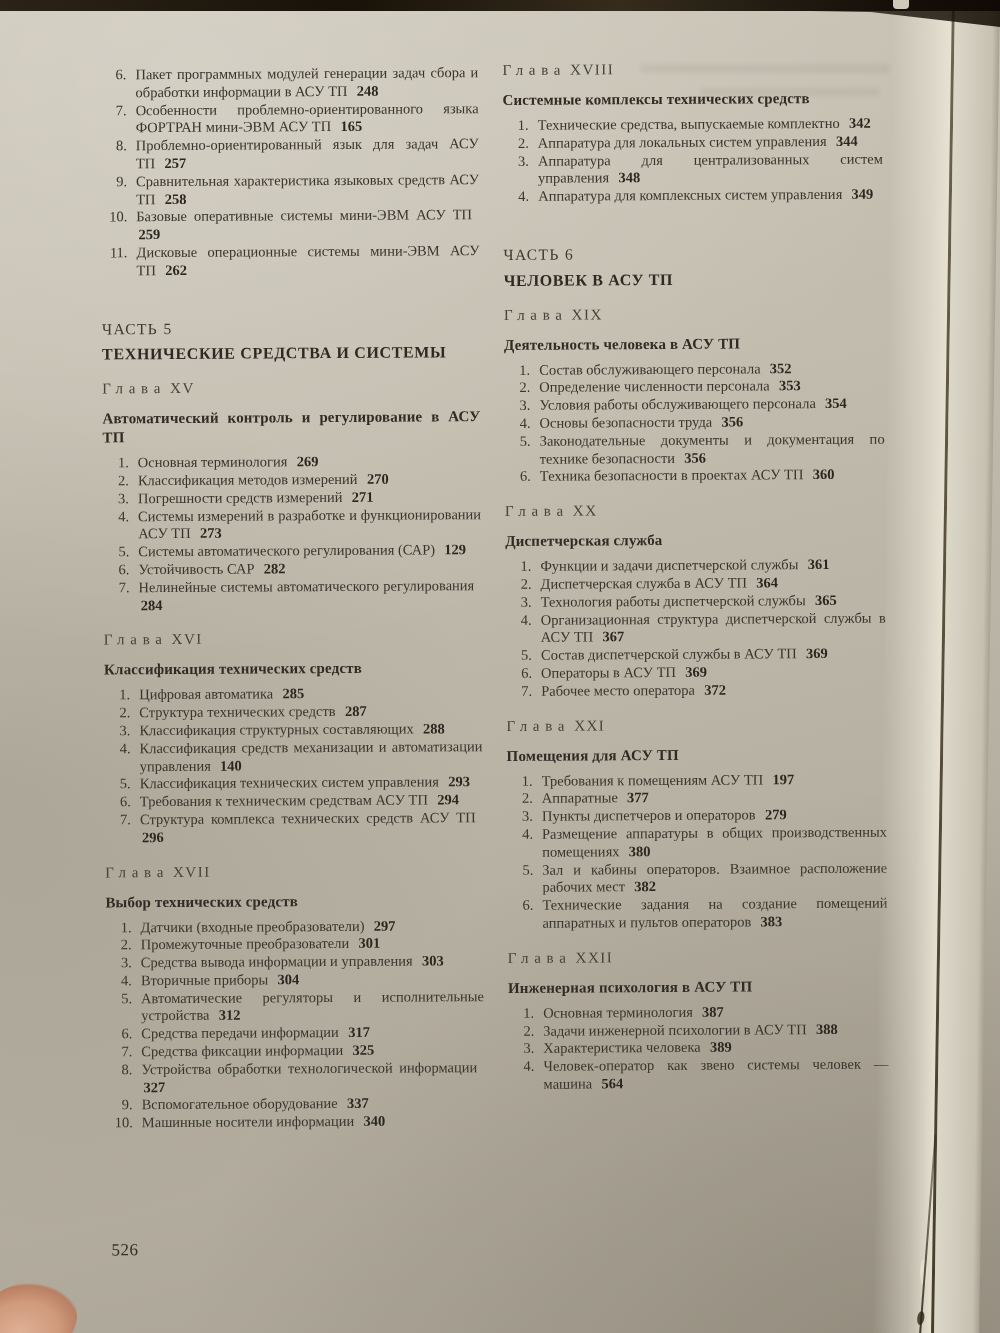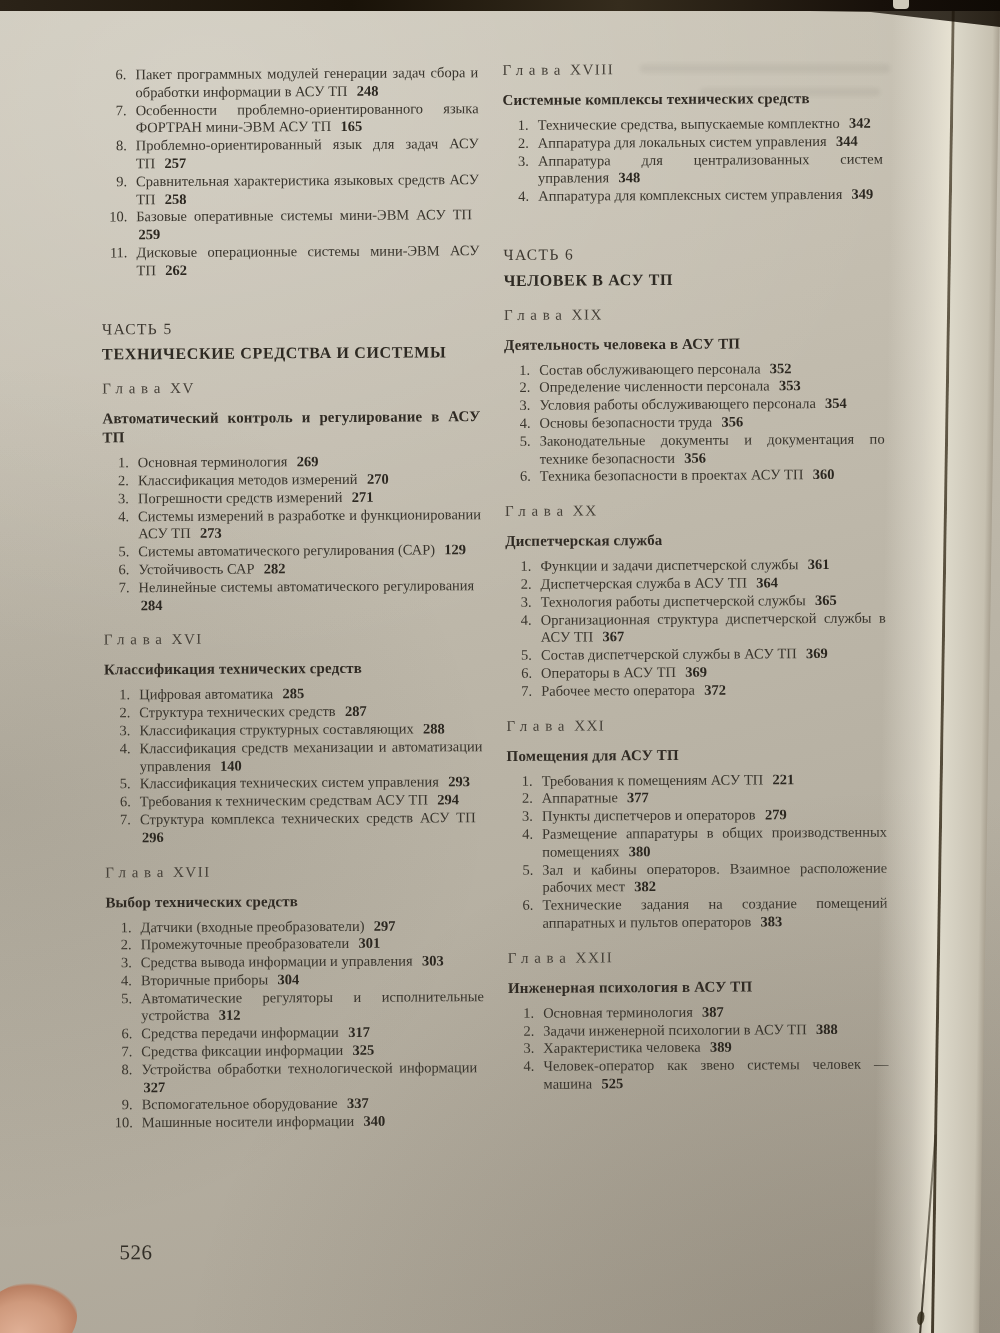--- a/index.html
+++ b/index.html
@@ -60,21 +60,21 @@
   .chapter{margin-top:15px;}
   .ch-line{font-size:15px;line-height:20px;color:#47423a;}
   .ch-word{letter-spacing:0.38em;font-family:Liberation Serif, serif;}
   .ch-num{letter-spacing:0.1em;margin-left:4px;}
   .ch-title{margin-top:11px;font-weight:700;font-size:15px;line-height:19px;
     text-align:justify;color:#302b24;letter-spacing:0.01em;}
   .part{margin-top:40px;}
   .part-label{font-size:15.5px;letter-spacing:0.09em;color:#3d3830;}
   .part-title{margin-top:8px;margin-bottom:10px;font-weight:700;font-size:16px;
     letter-spacing:0.04em;color:#2e2a23;}
-  .folio{position:absolute;left:116px;top:1238px;font-size:21px;letter-spacing:0.5px;color:#322e27;}
+  .folio{position:absolute;left:108px;top:1238px;font-size:17px;letter-spacing:0.5px;color:#322e27;}
 </style>
 </head>
 <body>
 
 <div class="photo">
   <div class="ghost1"></div>
   <div class="ghost2"></div>
 
   <div class="content">
     <div class="col col-left">
@@ -314,21 +314,21 @@
             <span class="txt">Рабочее место оператора <b class="pg">372</b></span>
           </div>
         </div>
         <div class="chapter">
           <div class="ch-line"><span class="ch-word">Глава</span><span class="ch-num">XXI</span></div>
           <div class="ch-title">Помещения для АСУ ТП</div>
         </div>
         <div class="items">
           <div class="toc-item">
             <span class="num">1.</span>
-            <span class="txt">Требования к помещениям АСУ ТП <b class="pg">221</b></span>
+            <span class="txt">Требования к помещениям АСУ ТП <b class="pg">197</b></span>
           </div>
           <div class="toc-item">
             <span class="num">2.</span>
             <span class="txt">Аппаратные <b class="pg">377</b></span>
           </div>
           <div class="toc-item">
             <span class="num">3.</span>
             <span class="txt">Пункты диспетчеров и операторов <b class="pg">279</b></span>
           </div>
           <div class="toc-item">
@@ -356,21 +356,21 @@
           <div class="toc-item">
             <span class="num">2.</span>
             <span class="txt">Задачи инженерной психологии в АСУ ТП <b class="pg">388</b></span>
           </div>
           <div class="toc-item">
             <span class="num">3.</span>
             <span class="txt">Характеристика человека <b class="pg">389</b></span>
           </div>
           <div class="toc-item">
             <span class="num">4.</span>
-            <span class="txt">Человек-оператор как звено системы человек — машина <b class="pg">525</b></span>
+            <span class="txt">Человек-оператор как звено системы человек — машина <b class="pg">564</b></span>
           </div>
         </div>
       </div>
     <div class="folio">526</div>
   </div>
 
   <div class="edge-wrap">
     <div class="fold-glow"></div>
     <div class="fold-line"></div>
     <div class="next-page"></div>

